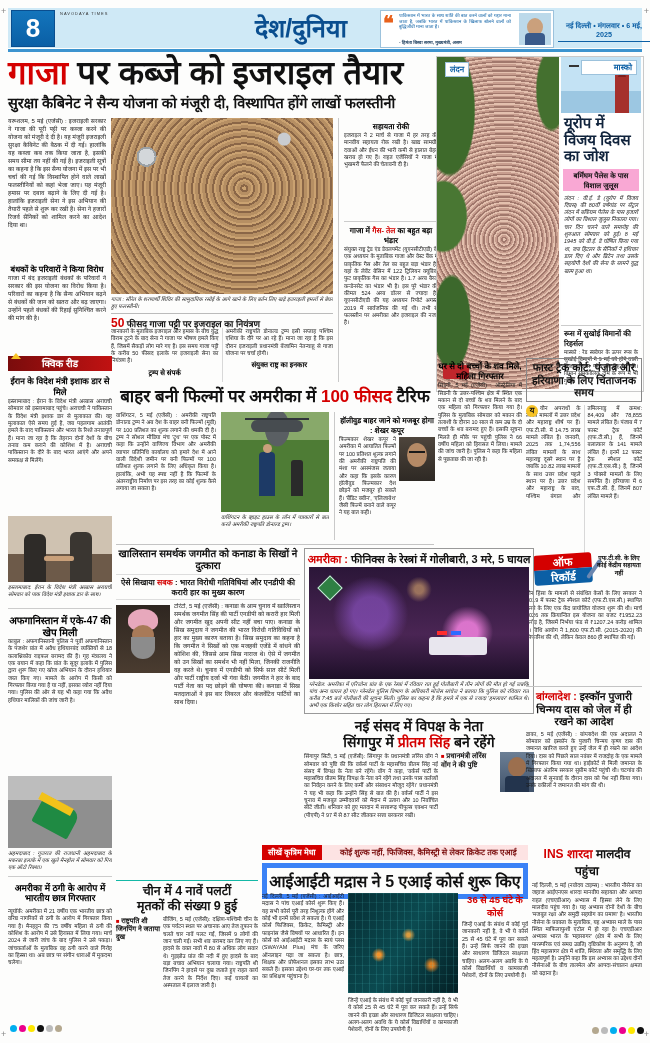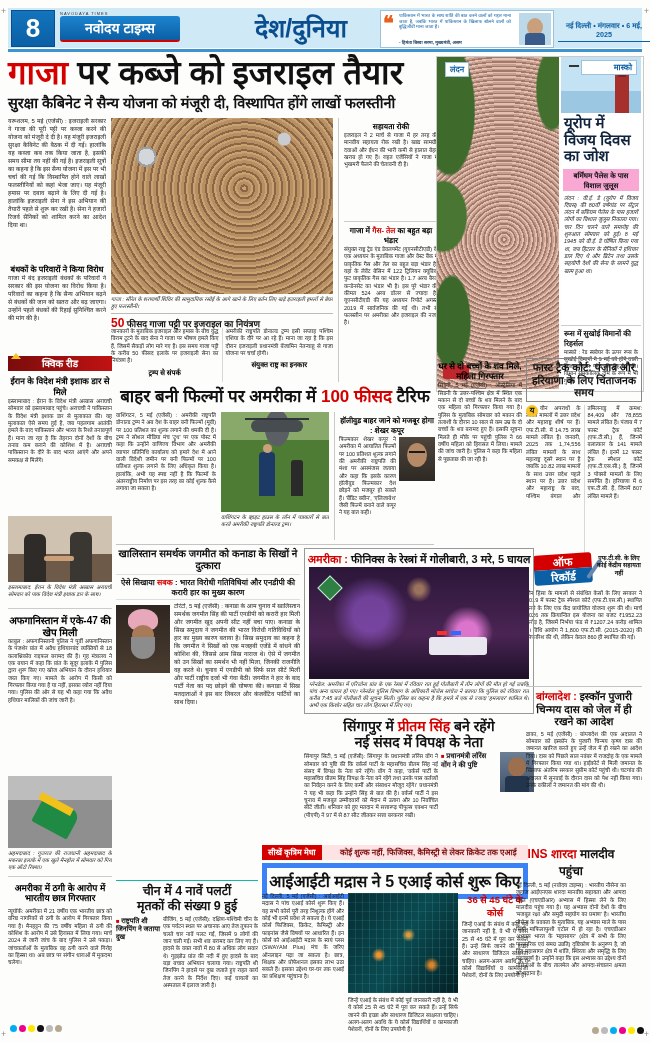--- a/index.html
+++ b/index.html
@@ -60,21 +60,20 @@
 </style>
 </head>
 <body>
 
 <div class="page">
 
   <div class="abs" style="left:8px;top:8px;width:634px;height:40px;background:#cfe9f6;">
     <div class="abs" style="left:3px;top:2px;width:42px;height:35px;background:linear-gradient(#1375bc,#0b5fa5);border:1px solid #0a4e8f;color:#fff;font-size:26px;font-weight:700;text-align:center;line-height:34px;">8</div>
     <div class="abs" style="left:52px;top:3px;width:120px;height:34px;">
       <div style="font-size:4px;color:#333;letter-spacing:1px;">NAVODAYA TIMES</div>
-      <div style="background:linear-gradient(#1d84cf,#0b5fa5);border-radius:3px;color:#fff;font-weight:700;font-size:14px;text-align:center;line-height:24px;height:24px;border-bottom:2px solid #d40000;">नवोदय टाइम्स</div>
     </div>
     <div class="abs" style="left:218px;top:2px;width:150px;text-align:center;font-size:25px;font-weight:700;color:#0a4e8f;">देश/दुनिया</div>
     <div class="abs" style="left:372px;top:2px;width:172px;height:36px;background:#fff;border:1px solid #9cc2dc;">
       <span class="abs" style="left:2px;top:0;font-size:20px;color:#e8611c;font-weight:700;">❝</span>
       <div class="abs" style="left:18px;top:2px;width:112px;font-size:4.6px;line-height:1.25;color:#0b5fa5;text-align:justify;overflow:hidden;height:26px;">पाकिस्तान में भारत के साथ शांति की बात करने वालों को गद्दार माना जाता है, जबकि भारत में पाकिस्तान के खिलाफ बोलने वालों को बुद्धिजीवी माना जाता है।</div>
       <div class="abs" style="left:18px;top:28px;width:112px;font-size:4.6px;color:#1c3e5e;font-weight:700;">- हिमंता बिस्वा सरमा, मुख्यमंत्री, असम</div>
       <div class="abs" style="right:2px;top:2px;width:32px;height:32px;background:#bcd9ea;overflow:hidden;">
         <span class="face" style="left:8px;top:5px;width:16px;height:18px;"></span>
         <span class="abs" style="left:6px;top:20px;width:20px;height:12px;background:#3a5a8a;border-radius:4px 4px 0 0;"></span>
       </div>
@@ -225,22 +224,22 @@
     <div class="photo ph-night" style="left:4px;top:18px;width:220px;height:112px;">
       <span class="abs" style="left:12px;top:12px;width:16px;height:16px;background:#2e8b44;transform:rotate(45deg);border:1px solid #dfe;opacity:.9;"></span>
       <span class="abs" style="left:120px;top:70px;width:58px;height:18px;background:#e8e6ee;border-radius:3px;"></span>
       <span class="abs" style="left:128px;top:64px;width:10px;height:4px;background:#ff2d2d;box-shadow:14px 0 #2d6bff;"></span>
     </div>
     <div class="abs cap" style="left:4px;top:132px;width:220px;height:28px;">ग्लेनडेल: अमरीका में एरिजोना प्रांत के एक रेस्त्रां में रविवार रात हुई गोलीबारी में तीन लोगों की मौत हो गई जबकि पांच अन्य घायल हो गए। ग्लेनडेल पुलिस विभाग के अधिकारी मोजेस सांचेज ने बताया कि पुलिस को रविवार रात करीब 7:45 बजे गोलीबारी की सूचना मिली। पुलिस का कहना है कि हमले में एक से ज्यादा 'हमलावर' शामिल थे। अभी एक किशोर सहित चार लोग हिरासत में लिए गए।</div>
   </div>
 
   <div class="abs" style="left:304px;top:718px;width:230px;height:122px;">
     <div style="font-size:14px;font-weight:700;text-align:center;line-height:1.15;">
+      <div>नई संसद में विपक्ष के नेता</div>
       <div><span>सिंगापुर में </span><span class="red">प्रीतम सिंह</span><span> बने रहेंगे</span></div>
-      <div>नई संसद में विपक्ष के नेता</div>
     </div>
     <div class="photo" style="position:relative;float:right;width:34px;height:40px;margin:2px 0 2px 3px;background:linear-gradient(#6c7f95,#41536b);display:inline-block;">
       <span class="face" style="left:8px;top:5px;width:18px;height:20px;background:#9c6f4e;"></span>
       <span class="abs" style="left:5px;top:24px;width:24px;height:16px;background:#23344d;border-radius:4px 4px 0 0;"></span>
     </div>
     <div class="redsq" style="float:right;width:56px;font-size:7px;font-weight:700;line-height:1.2;margin:2px 0 2px 3px;">प्रधानमंत्री लॉरेंस वोंग ने की पुष्टि</div>
     <div class="b55" style="margin-top:3px;height:84px;">सिंगापुर सिटी, 5 मई (एजेंसी): सिंगापुर के प्रधानमंत्री लॉरेंस वोंग ने सोमवार को पुष्टि की कि वर्कर्स पार्टी के महासचिव प्रीतम सिंह नई संसद में विपक्ष के नेता बने रहेंगे। वोंग ने कहा, 'वर्कर्स पार्टी के महासचिव प्रीतम सिंह विपक्ष के नेता बने रहेंगे तथा उनके पास कर्तव्यों का निर्वहन करने के लिए कर्मी और संसाधन मौजूद रहेंगे।' प्रधानमंत्री ने यह भी कहा कि उन्होंने सिंह से बात की है। वर्कर्स पार्टी ने इस चुनाव में मजबूत उम्मीदवारों को मैदान में उतारा और 10 निर्वाचित सीटें जीतीं। शनिवार को हुए मतदान में सत्तारूढ़ पीपुल्स एक्शन पार्टी (पीएपी) ने 97 में से 87 सीट जीतकर सत्ता बरकरार रखी।</div>
   </div>
 
   <div class="abs" style="left:526px;top:686px;width:116px;height:156px;border-top:1px solid #c4c4c4;padding-top:3px;">
@@ -269,21 +268,21 @@
     <div class="photo ph-tech" style="left:86px;top:48px;width:110px;height:100px;"></div>
     <div class="abs" style="left:86px;top:152px;width:110px;height:36px;">
       <div class="b55" style="height:36px;">जिन्हें एआई के संबंध में कोई पूर्व जानकारी नहीं है, वे भी ये कोर्स 25 से 45 घंटे में पूरा कर सकते हैं। उन्हें सिर्फ जानने की इच्छा और साधारण डिजिटल साक्षरता चाहिए। अलग-अलग अवधि के ये कोर्स विद्यार्थियों व कामकाजी पेशेवरों, दोनों के लिए उपयोगी हैं।</div>
     </div>
     <div class="abs" style="left:200px;top:48px;width:66px;">
       <div class="red" style="font-size:9.5px;font-weight:700;text-align:center;">36 से 45 घंटे के कोर्स</div>
       <div class="b55" style="margin-top:2px;height:128px;">जिन्हें एआई के संबंध में कोई पूर्व जानकारी नहीं है, वे भी ये कोर्स 25 से 45 घंटे में पूरा कर सकते हैं। उन्हें सिर्फ जानने की इच्छा और साधारण डिजिटल साक्षरता चाहिए। अलग-अलग अवधि के ये कोर्स विद्यार्थियों व कामकाजी पेशेवरों, दोनों के लिए उपयोगी हैं।</div>
     </div>
   </div>
 
-  <div class="abs" style="left:516px;top:845px;width:110px;height:170px;">
+  <div class="abs" style="left:532px;top:845px;width:110px;height:170px;">
     <div style="font-size:12px;font-weight:700;text-align:center;">
       <span class="red">INS शारदा</span><span> मालदीव पहुंचा</span>
     </div>
     <div class="b55" style="margin-top:3px;height:146px;">नई दिल्ली, 5 मई (नवोदय टाइम्स) : भारतीय नौसेना का जहाज आईएनएस शारदा मानवीय सहायता और आपदा राहत (एचएडीआर) अभ्यास में हिस्सा लेने के लिए मालदीव पहुंच गया है। यह अभ्यास दोनों देशों के बीच 'मजबूत रक्षा और समुद्री सहयोग का प्रमाण' है। भारतीय नौसेना के प्रवक्ता के मुताबिक, यह अभ्यास माले के पास स्थित माफिलाफुशी एटोल में हो रहा है। एचएडीआर अभ्यास भारत के 'महासागर' (क्षेत्र में सभी के लिए पारस्परिक एवं समग्र उन्नति) दृष्टिकोण के अनुरूप है, जो हिंद महासागर क्षेत्र में शांति, स्थिरता और समृद्धि के लिए महत्वपूर्ण है। उन्होंने कहा कि इस अभ्यास का उद्देश्य दोनों नौसेनाओं के बीच तालमेल और आपदा-संचालन क्षमता को बढ़ाना है।</div>
   </div>
 
   <div class="abs" style="left:10px;top:1018px;">
     <span class="dot" style="background:#00aeef;"></span><span class="dot" style="background:#ec008c;"></span><span class="dot" style="background:#ffe800;"></span><span class="dot" style="background:#111;"></span><span class="dot" style="background:#bbb;"></span><span class="dot" style="background:#b4a88f;"></span>
   </div>
   <div class="abs" style="left:592px;top:1020px;">

